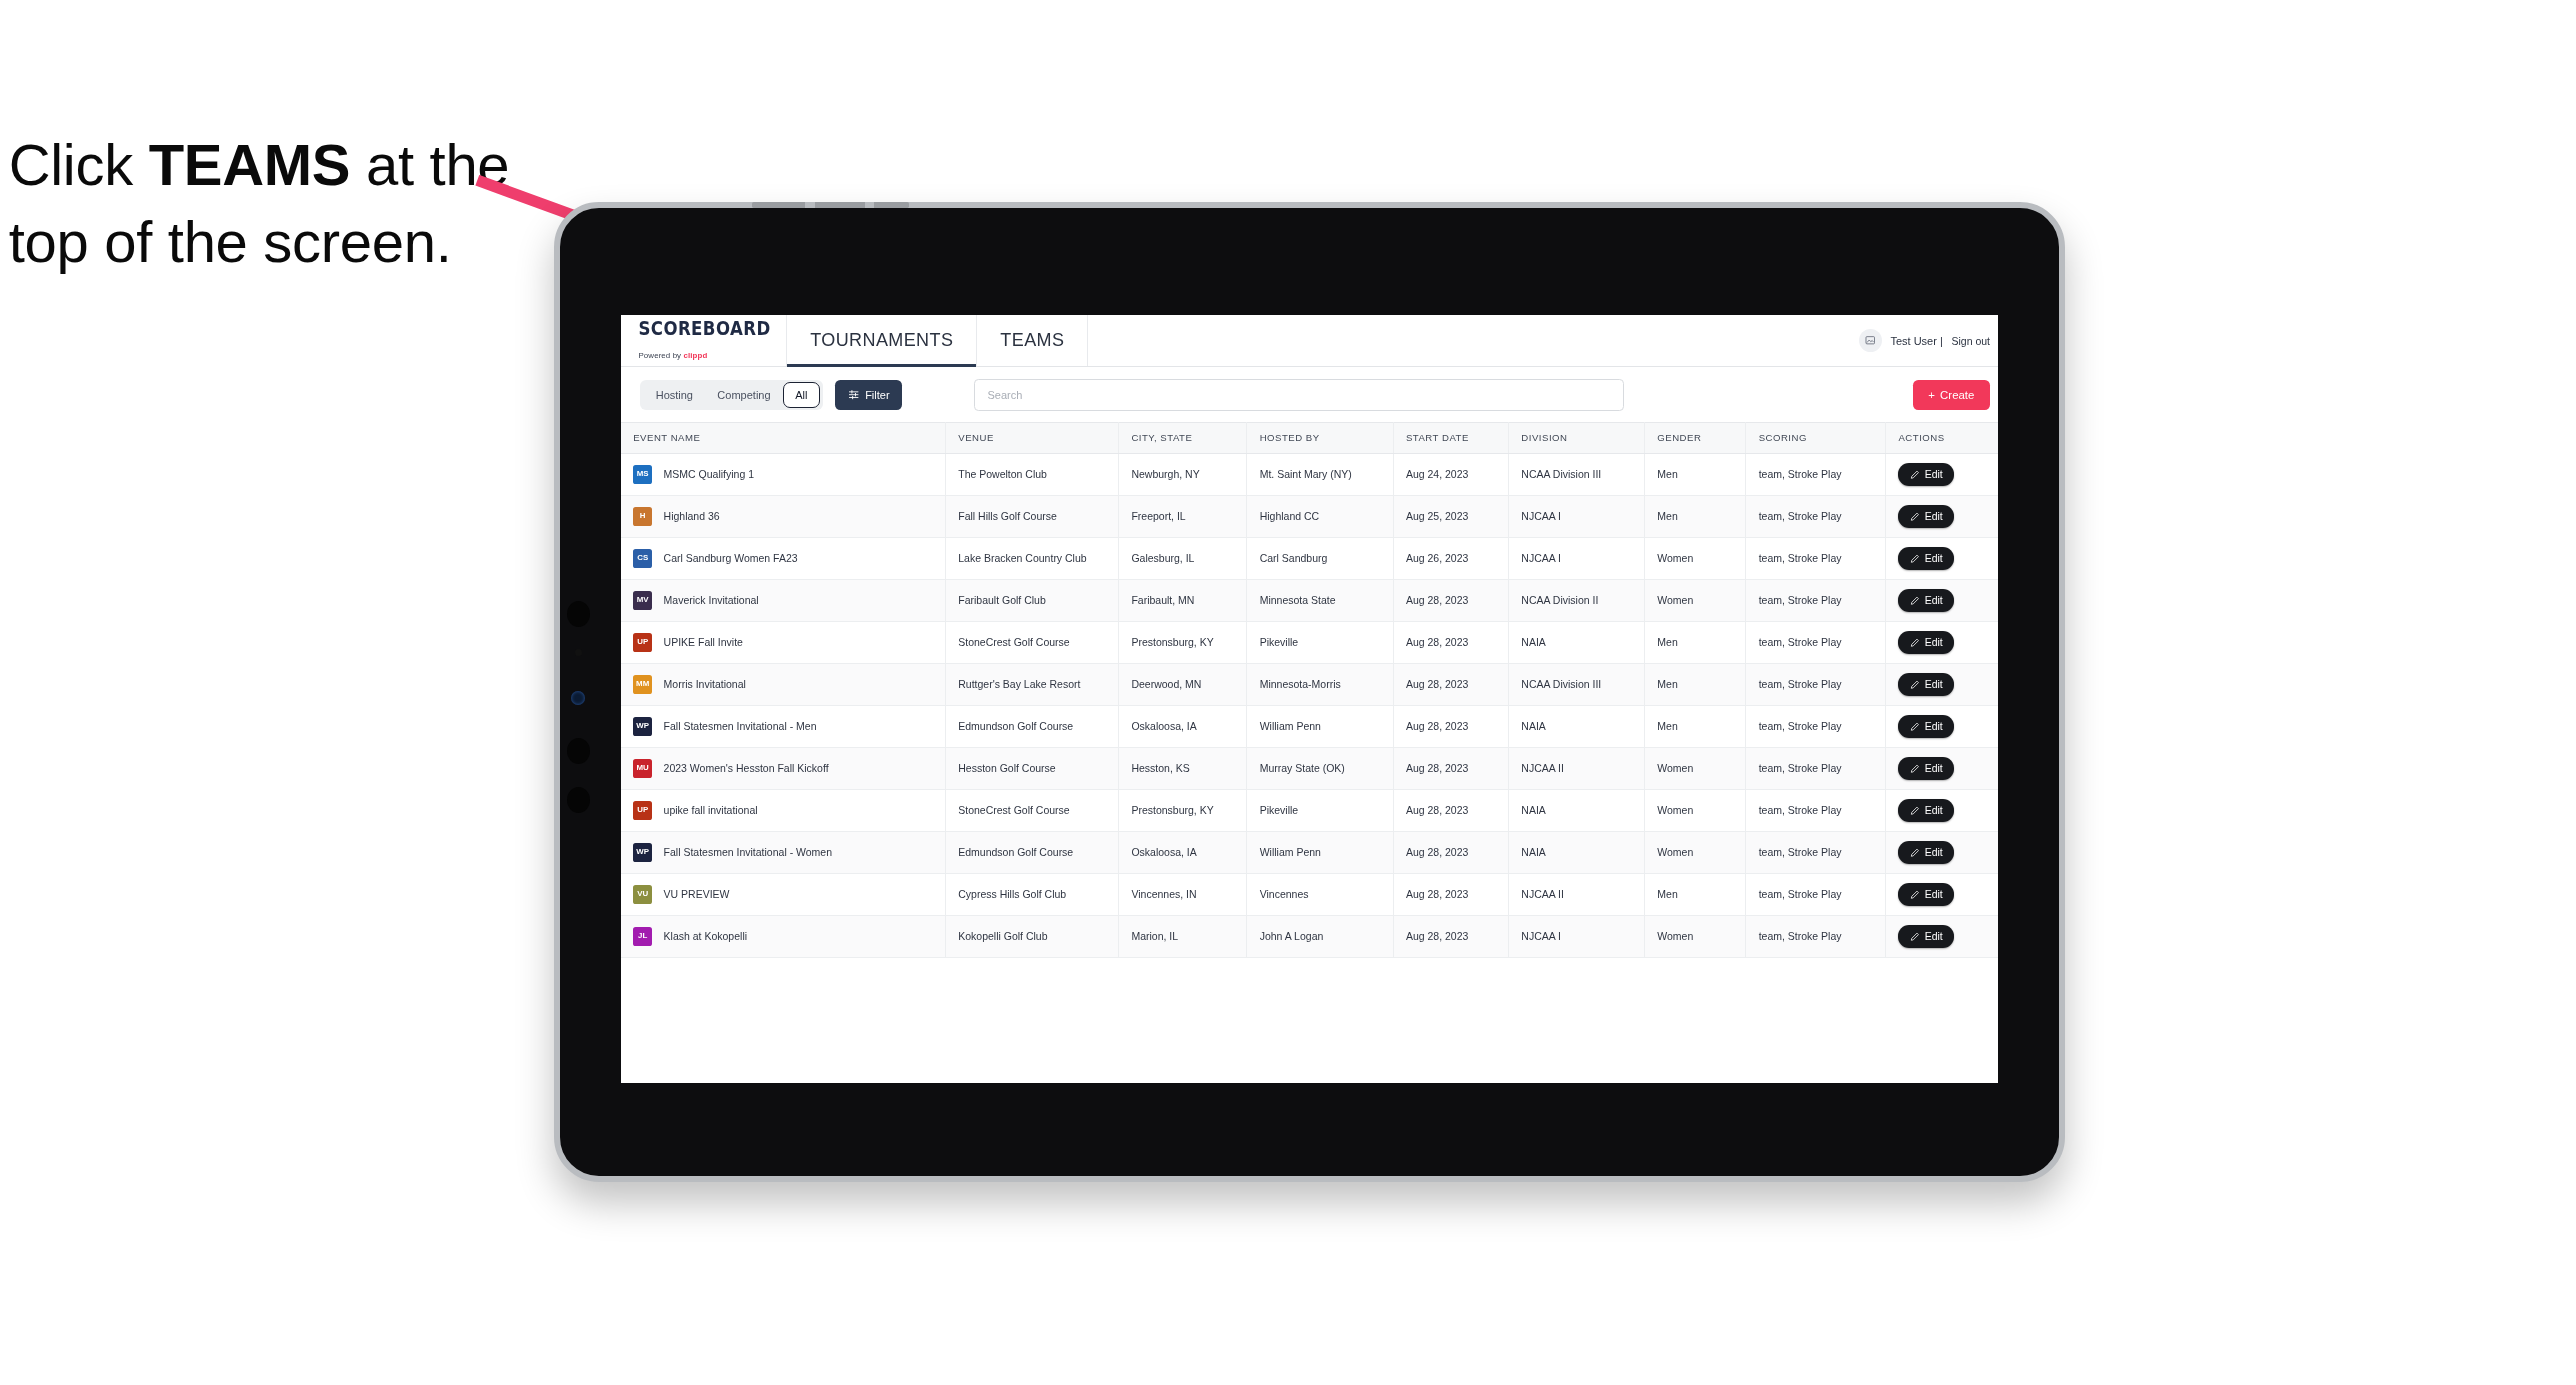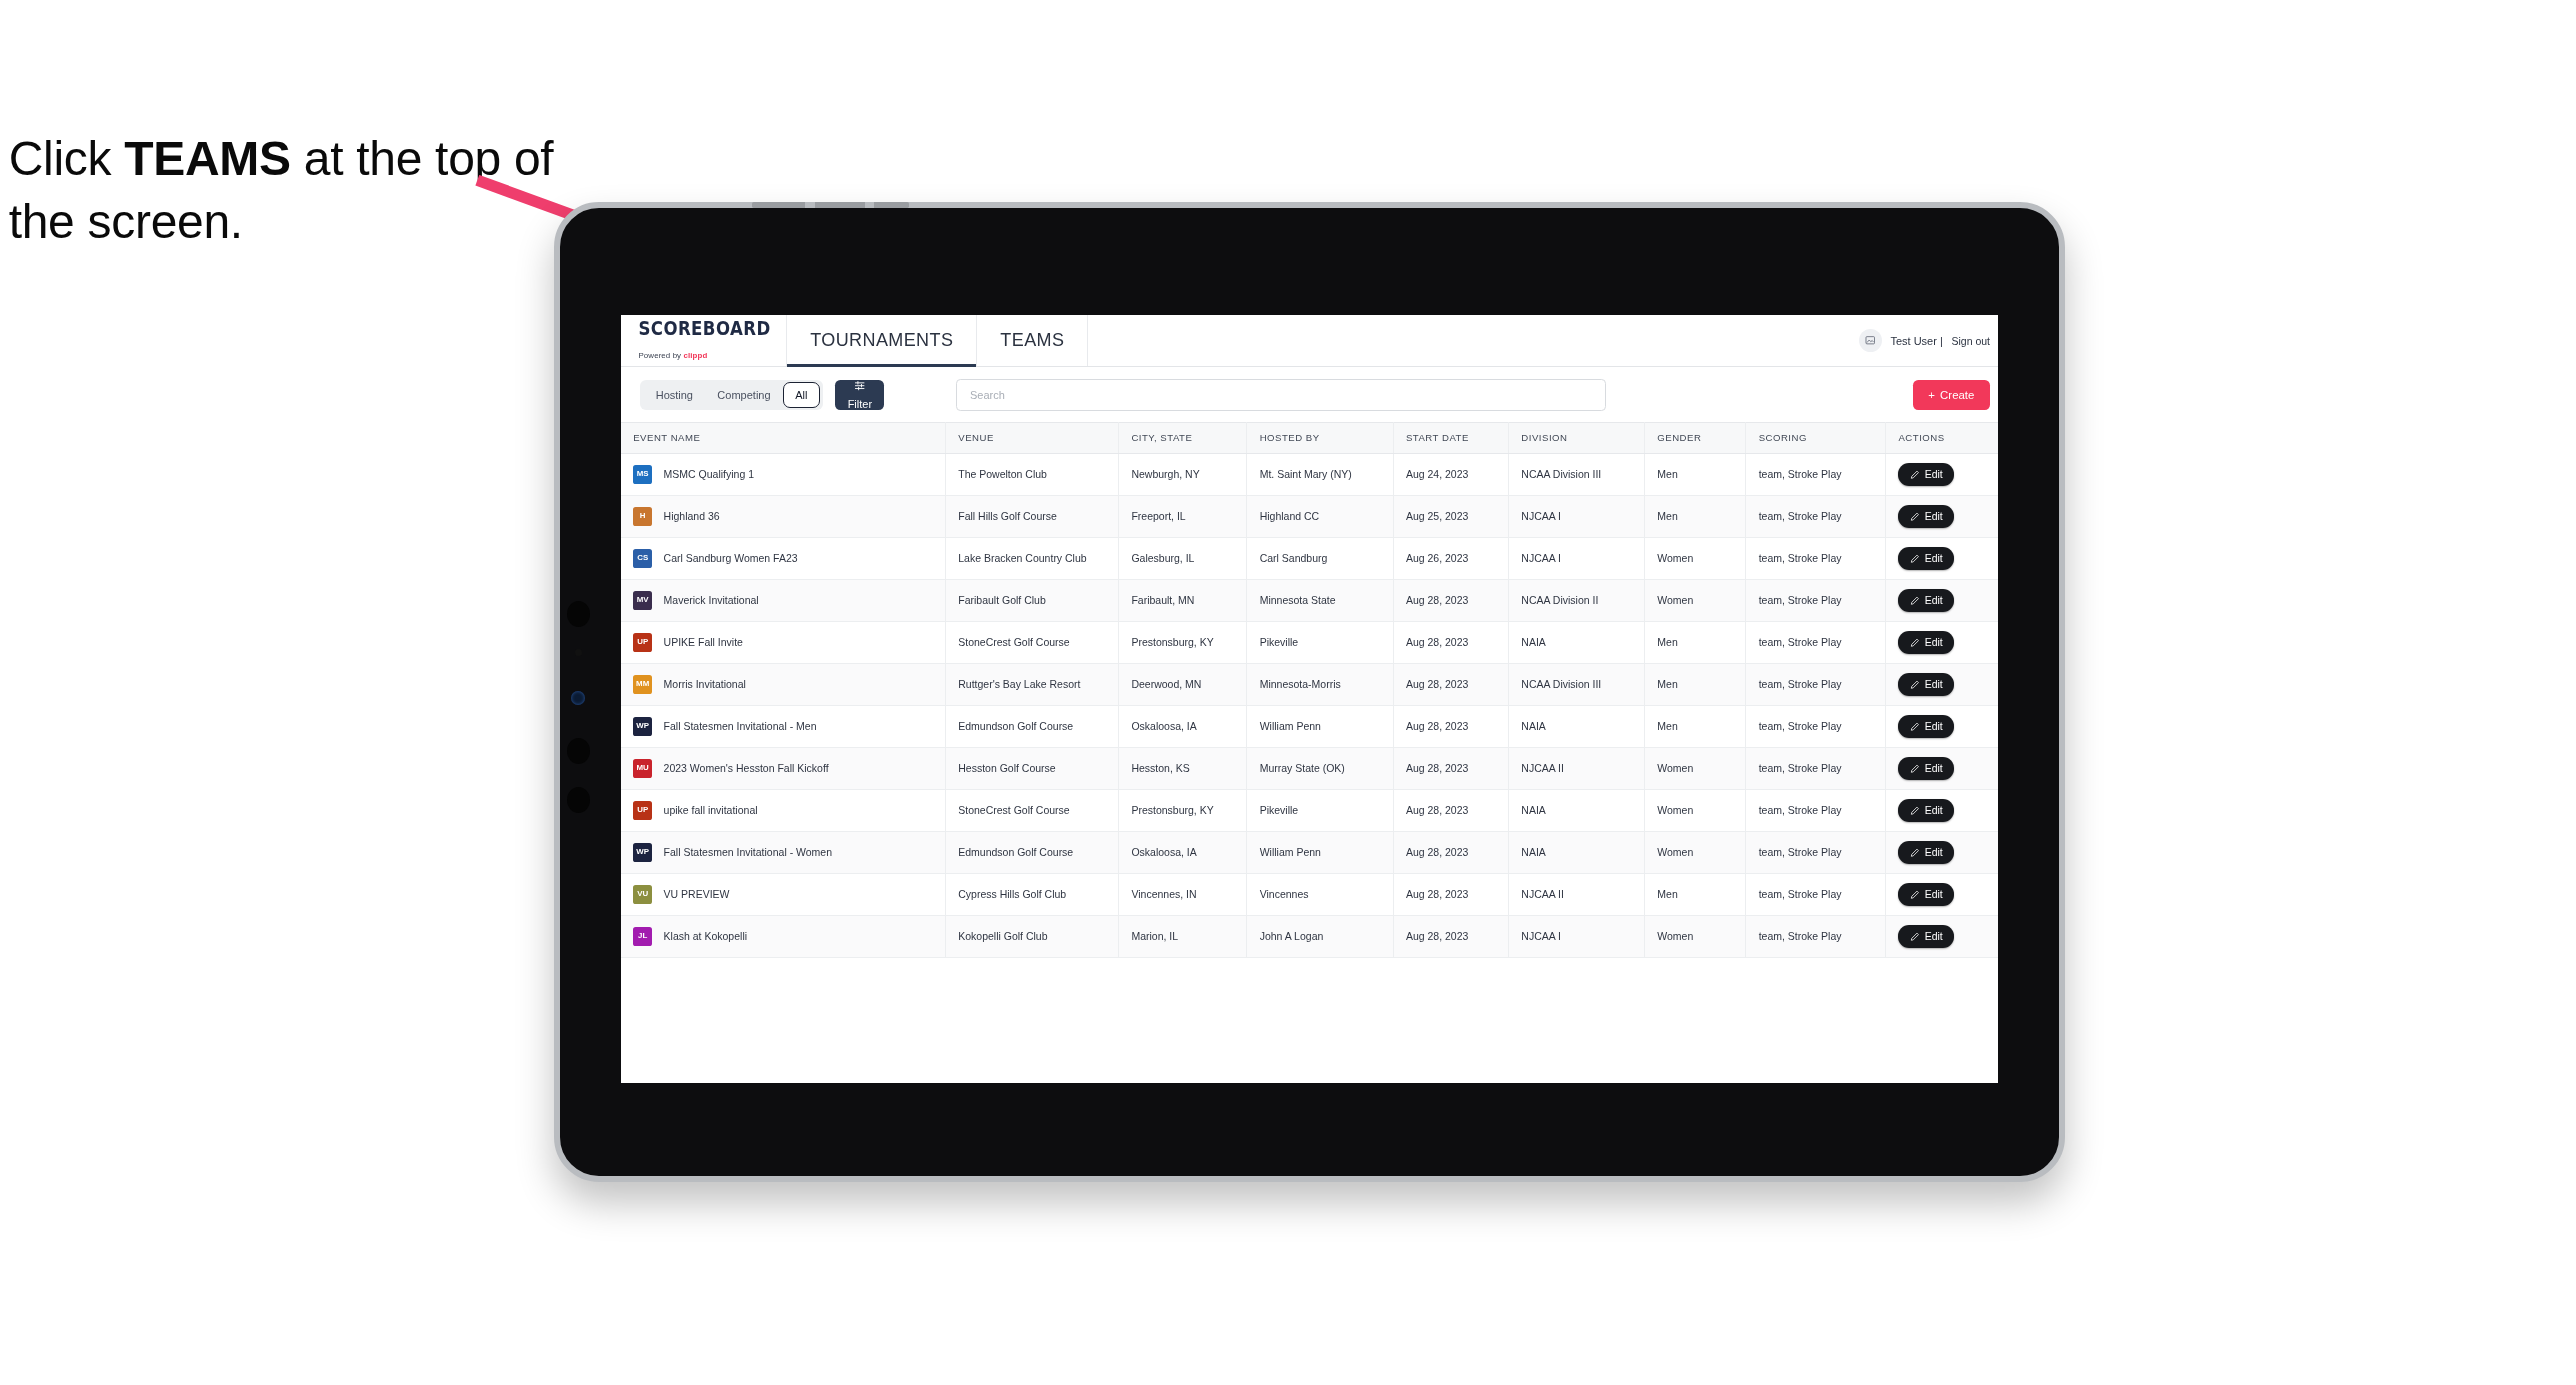--- a/index.html
+++ b/index.html
@@ -5,21 +5,21 @@
   html,body{margin:0;padding:0;}
   body{
     width:2576px;height:1386px;background:#ffffff;overflow:hidden;
     font-family:"Liberation Sans", sans-serif;
     position:relative;
   }
 
   
   #caption{
     position:absolute;left:8.7px;top:127px;width:559px;
-    font-size:48px;line-height:1.32;color:#0a0a0a;font-weight:400;
+    font-size:58px;line-height:1.32;color:#0a0a0a;font-weight:400;
     letter-spacing:-0.3px;
   }
   #caption b{font-weight:700;}
 
   
   #arrow{position:absolute;left:472px;top:175px;width:524px;height:227px;pointer-events:none;}
 
   
   #tablet{
     position:absolute;left:554px;top:202px;width:1511px;height:980px;
@@ -97,21 +97,21 @@
   }
   .chip{
     font-size:11px;color:#4a5160;padding:0 12.2px;height:14px;display:flex;align-items:center;cursor:pointer;
   }
   .chip.selected{
     background:#fff;border:1.4px solid #1b2233;border-radius:7px;height:24.5px;
     color:#121826;font-weight:400;padding:0 11.4px;
   }
   .filterbtn{
     display:flex;align-items:center;gap:6.1px;background:#2c3a52;color:#fff;
-    height:30px;border-radius:5.2px;padding:0 12.2px;font-size:11px;cursor:pointer;flex-direction:column;
+    height:30px;border-radius:5.2px;padding:0 12.2px;font-size:11px;cursor:pointer;
   }
   .searchbox{
     flex:0 0 auto;width:627px;margin-left:60px;height:30px;border:0.9px solid #d8dbdf;border-radius:4.4px;
     display:flex;align-items:center;padding:0 10.5px;background:#fff;
   }
   .searchbox input{
     border:none;outline:none;width:100%;font-size:11px;color:#222;
     font-family:"Liberation Sans", sans-serif;background:transparent;
   }
   .searchbox input::placeholder{color:#a9aeb6;}

